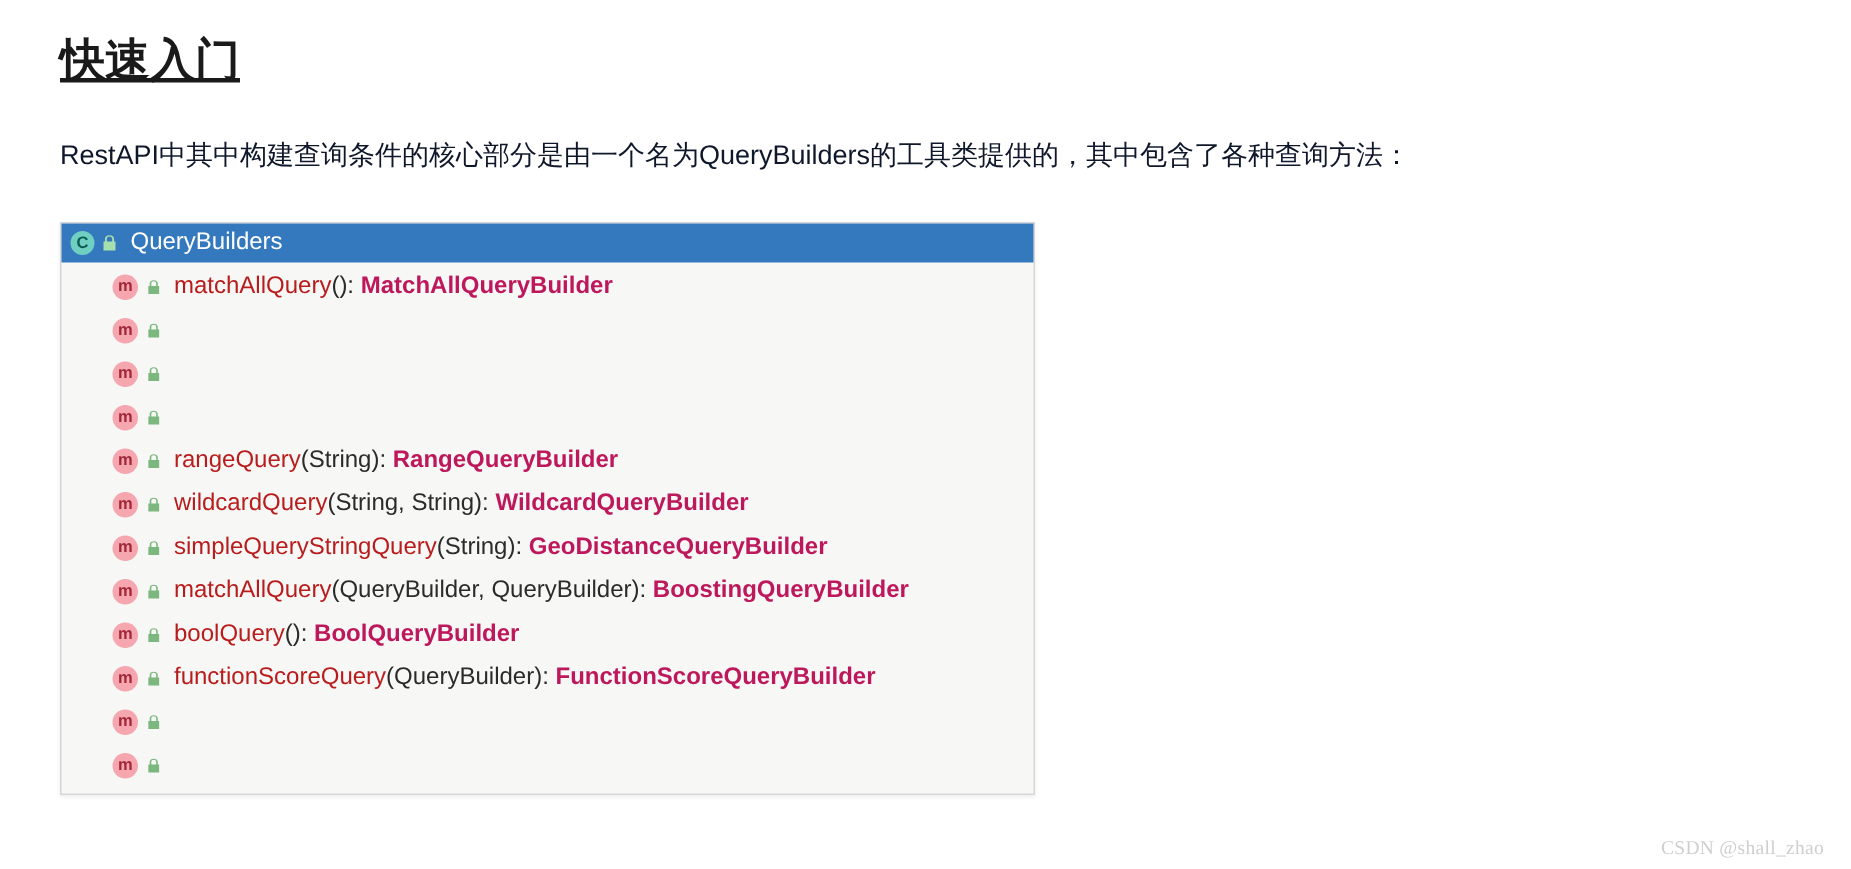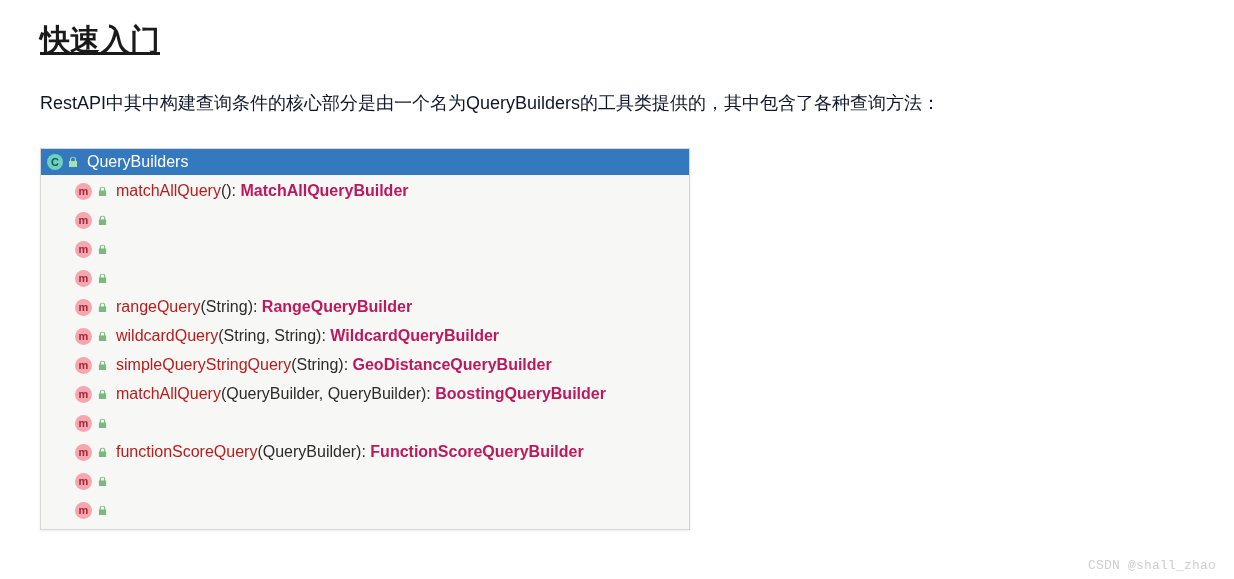--- a/index.html
+++ b/index.html
@@ -113,21 +113,21 @@
     .method-return {
       color: #be185d;
       font-weight: bold;
     }
     .watermark {
       position: fixed;
       right: 18px;
       bottom: 6px;
       font-size: 13px;
       color: #cfcfcf;
-      font-family: Liberation Mono, monospace;
+      font-family: Liberation Serif, serif;
       letter-spacing: 0.2px;
     }
   </style>
 </head>
 <body>
 
 <h2 class="heading">快速入门</h2>
 
 <p class="body-text">RestAPI中其中构建查询条件的核心部分是由一个名为QueryBuilders的工具类提供的，其中包含了各种查询方法：</p>
 
@@ -211,20 +211,21 @@
         </span>
         <span><span class="method-name">matchAllQuery</span><span class="method-params">(QueryBuilder, QueryBuilder): </span><span class="method-return">BoostingQueryBuilder</span></span>
       </div>
       <div class="method-row">
         <span class="method-icon">m</span>
         <span class="method-lock">
           <svg viewBox="0 0 10 12">
             <path d="M2 5V3.2C2 1.8 3 .8 5 .8s3 1 3 2.4V5h1v6H1V5h1zm1.2 0h3.6V3.2c0-1-.7-1.6-1.8-1.6s-1.8.6-1.8 1.6V5z" fill="#7bb77f"></path>
           </svg>
         </span>
+        <span><span class="method-name">boolQuery</span><span class="method-params">(): </span><span class="method-return">BoolQueryBuilder</span></span>
       </div>
       <div class="method-row">
         <span class="method-icon">m</span>
         <span class="method-lock">
           <svg viewBox="0 0 10 12">
             <path d="M2 5V3.2C2 1.8 3 .8 5 .8s3 1 3 2.4V5h1v6H1V5h1zm1.2 0h3.6V3.2c0-1-.7-1.6-1.8-1.6s-1.8.6-1.8 1.6V5z" fill="#7bb77f"></path>
           </svg>
         </span>
         <span><span class="method-name">functionScoreQuery</span><span class="method-params">(QueryBuilder): </span><span class="method-return">FunctionScoreQueryBuilder</span></span>
       </div>

